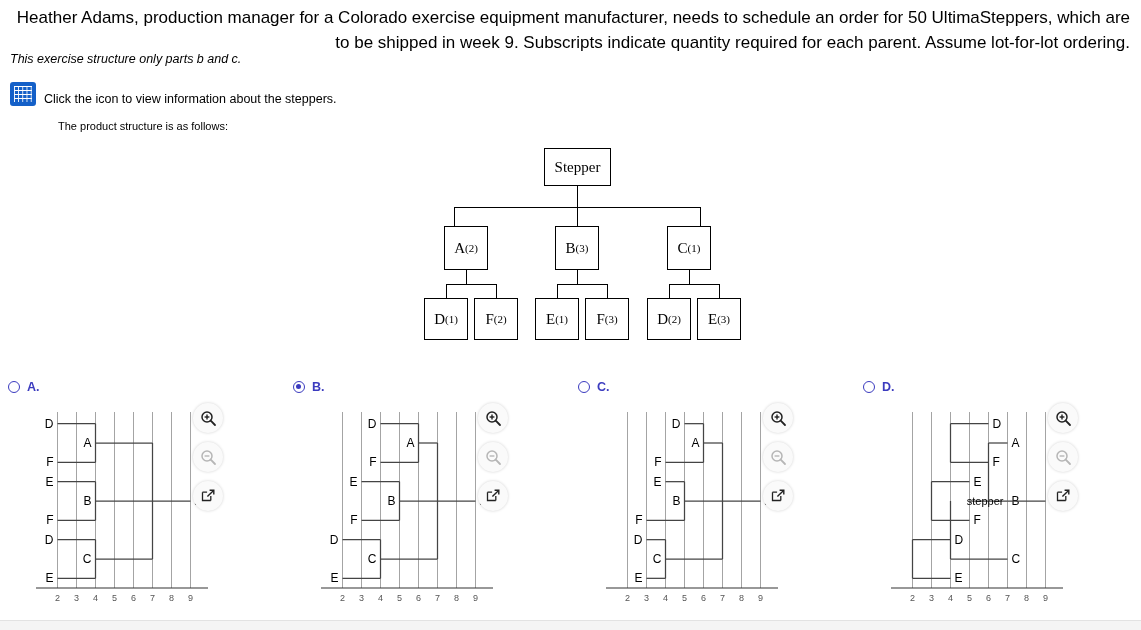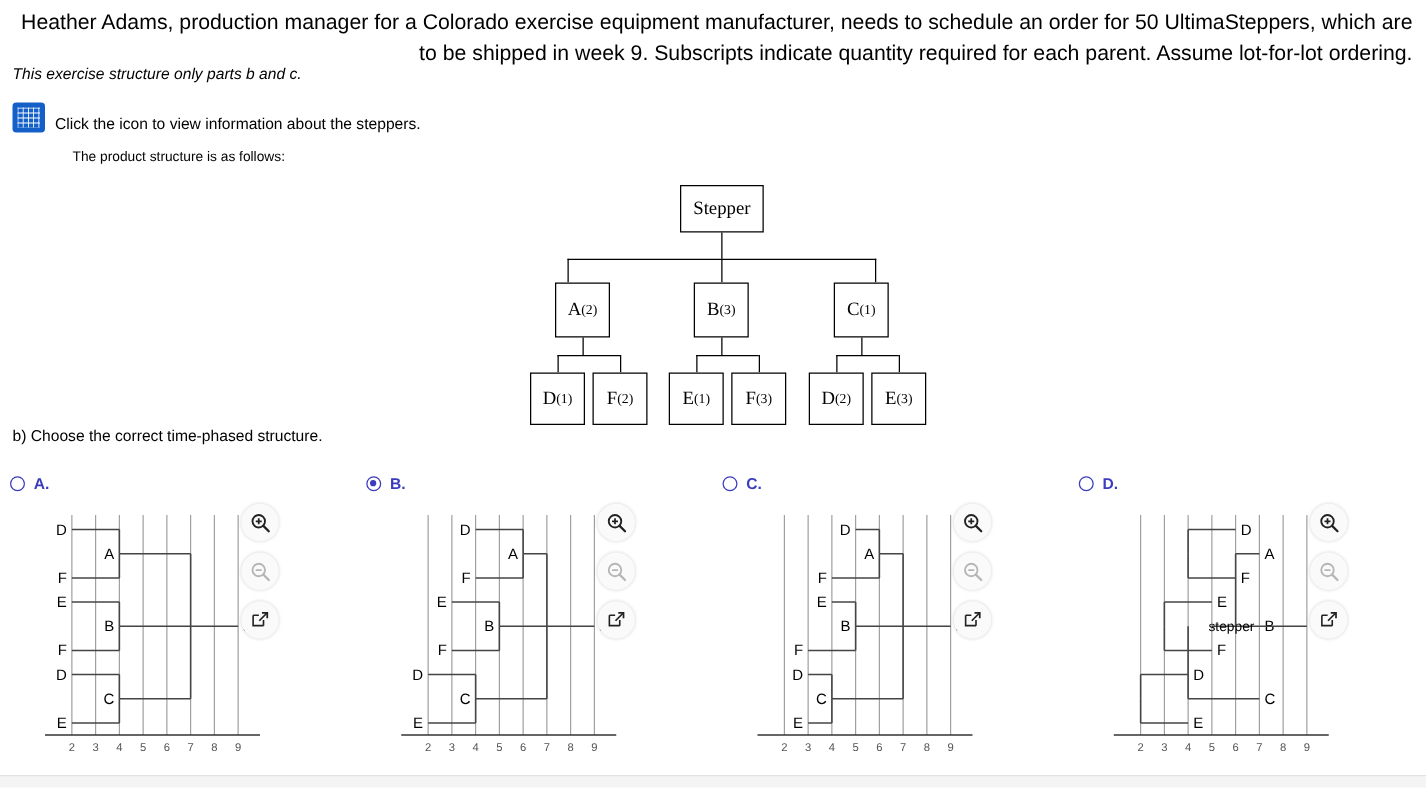--- a/index.html
+++ b/index.html
@@ -152,21 +152,20 @@
     <div class="tbox" style="left:237px;top:155px;width:44px;height:42px;">
       <span>D</span>
         <sub>(2)</sub>
     </div>
     <div class="tbox" style="left:287px;top:155px;width:44px;height:42px;">
       <span>E</span>
         <sub>(3)</sub>
     </div>
   </div>
 
-  <div class="qtext">b) Choose the correct time-phased structure.</div>
 
   <div class="option" id="opt0" style="left:0px;">
     <div class="opt-head">
       <span class="radio"></span>
       <span class="opt-letter">A.</span>
     </div>
     <div class="chart">
         <svg width="180" height="205" viewBox="0 0 180 205">
           <line x1="27.5" y1="2" x2="27.5" y2="178" stroke="#9a9a9a" stroke-width="0.9"></line>
           <line x1="46.5" y1="2" x2="46.5" y2="178" stroke="#9a9a9a" stroke-width="0.9"></line>

